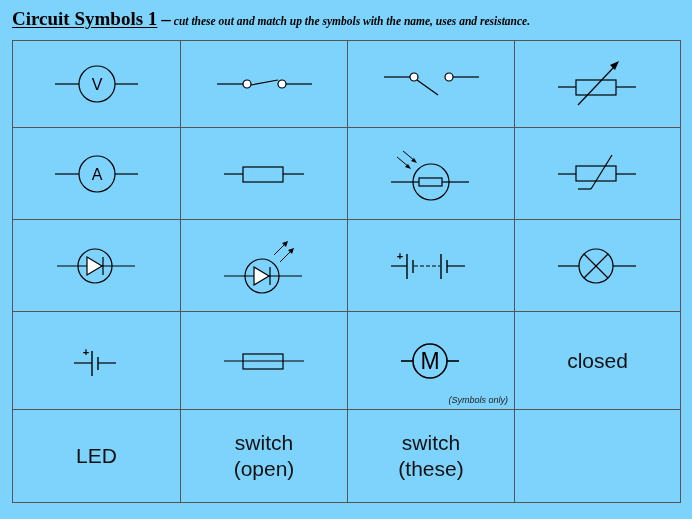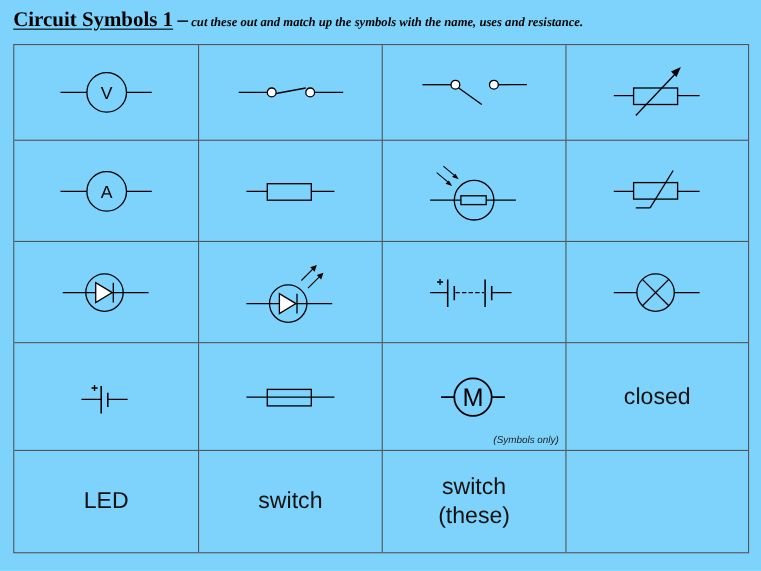--- a/index.html
+++ b/index.html
@@ -238,20 +238,21 @@
     <div class="cell last-col">
       <div class="label">closed</div>
     </div>
 
     <div class="cell last-row">
       <div class="label">LED</div>
     </div>
     <div class="cell last-row">
       <div class="label">
         <div>switch</div>
+        <div>(open)</div>
       </div>
     </div>
     <div class="cell last-row">
       <div class="label">
         <div>switch</div>
         <div>(these)</div>
       </div>
     </div>
 
   </div>

